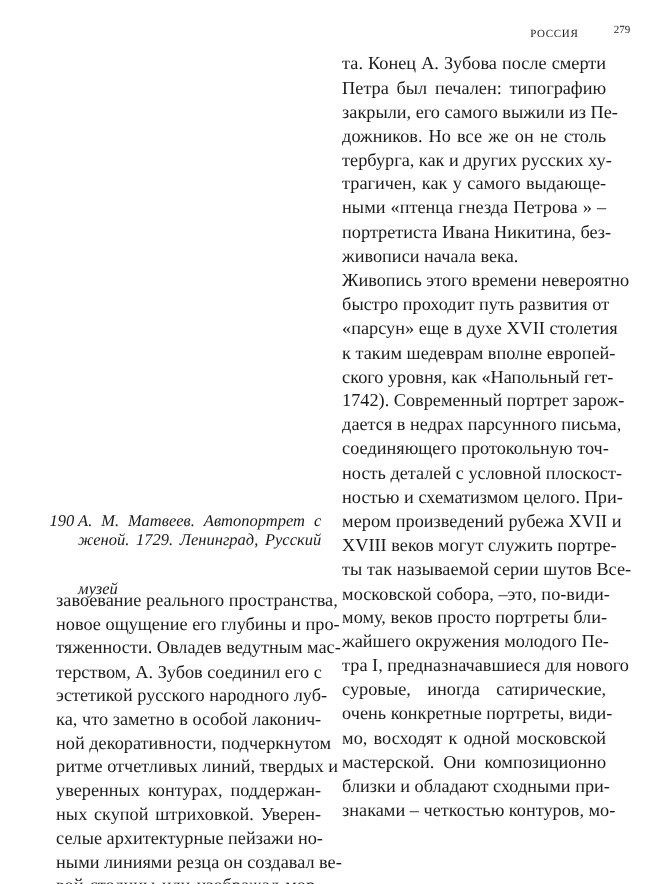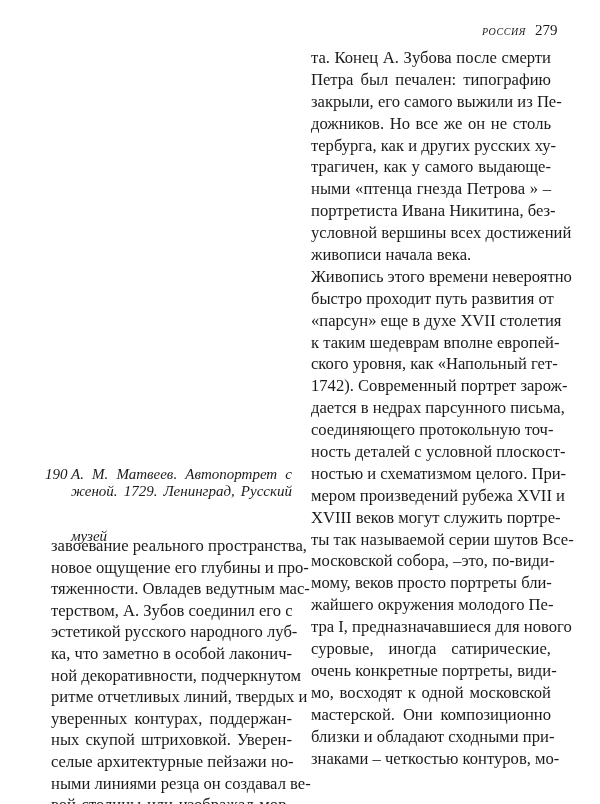--- a/index.html
+++ b/index.html
@@ -1,20 +1,20 @@
 <!DOCTYPE html>
 <html><head>
 <meta charset="utf-8">
 <style>
   html, body { margin:0; padding:0; background:#ffffff; }
   body { width:600px; height:804px; position:relative; overflow:hidden;
          font-family:"Liberation Serif", "DejaVu Serif", serif; color:#1a1a1a; }
   .header { position:absolute; top:22px; left:0; width:600px; height:20px; }
-  .running-head { position:absolute; left:482px; top:4px; font-size:10px; letter-spacing:0.6px;font-style:italic; }
-  .page-num { position:absolute; left:535px; top:0px; font-size:15px; }
+  .running-head { position:absolute; left:482px; top:4px; font-size:10px; letter-spacing:0.6px; }
+  .page-num { position:absolute; left:558px; top:0px; font-size:10px; }
   .col { position:absolute; font-size:16.6px; }
   .col .line { display:block; height:21.9px; line-height:21.9px; white-space:nowrap;
                text-align:justify; text-align-last:justify; }
   .col .line.last { text-align-last:left; }
   .right-col { left:311px; top:47px; width:240px; }
   .left-col { left:51px; top:535px; width:241px; }
   .left-col .line { height:21.6px; line-height:21.6px; }
   .caption { position:absolute; left:45px; top:466px; width:247px; font-style:italic; font-size:15px; line-height:17px; }
   .caption .num { position:absolute; left:0; top:0; }
   .caption .body { position:absolute; left:26px; top:0; width:221px; }
@@ -31,21 +31,20 @@
 
 <div class="col right-col" id="rc">
     <span class="line">та. Конец А. Зубова после смерти</span>
     <span class="line">Петра был печален: типографию</span>
     <span class="line">закрыли, его самого выжили из Пе-</span>
     <span class="line">дожников. Но все же он не столь</span>
     <span class="line">тербурга, как и других русских ху-</span>
     <span class="line">трагичен, как у самого выдающе-</span>
     <span class="line">ными «птенца гнезда Петрова » –</span>
     <span class="line">портретиста Ивана Никитина, без-</span>
-    <span class="line">условной вершины всех достижений</span>
     <span class="line last">живописи начала века.</span>
     <span class="line">Живопись этого времени невероятно</span>
     <span class="line">быстро проходит путь развития от</span>
     <span class="line">«парсун» еще в духе XVII столетия</span>
     <span class="line">к таким шедеврам вполне европей-</span>
     <span class="line">ского уровня, как «Напольный гет-</span>
     <span class="line">1742). Современный портрет зарож-</span>
     <span class="line">дается в недрах парсунного письма,</span>
     <span class="line">соединяющего протокольную точ-</span>
     <span class="line">ность деталей с условной плоскост-</span>

